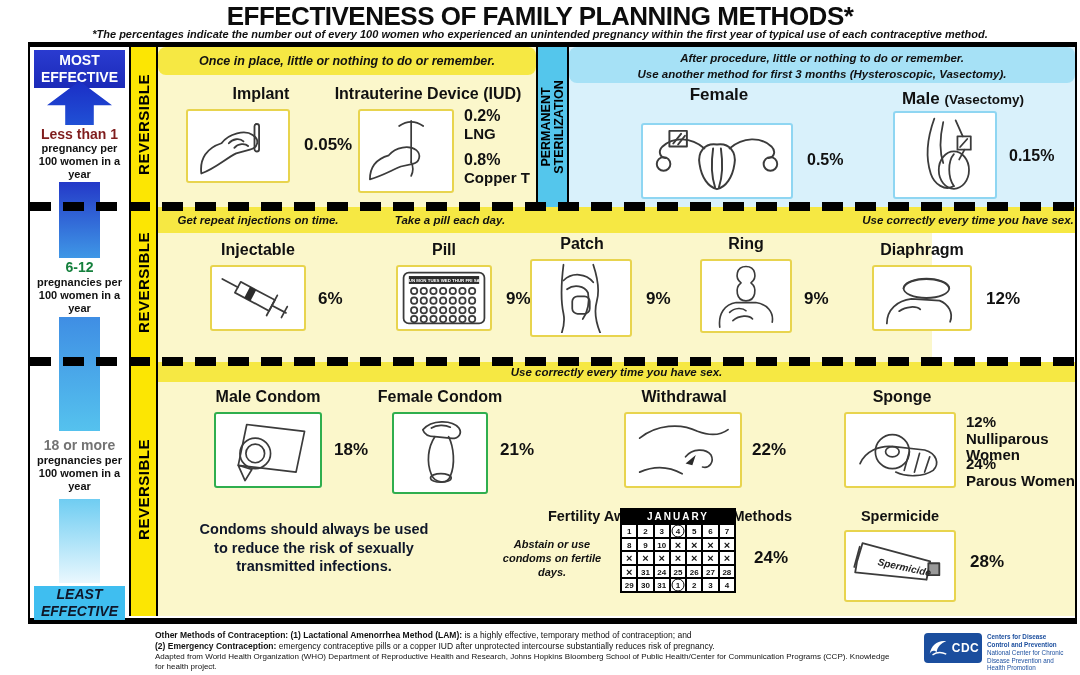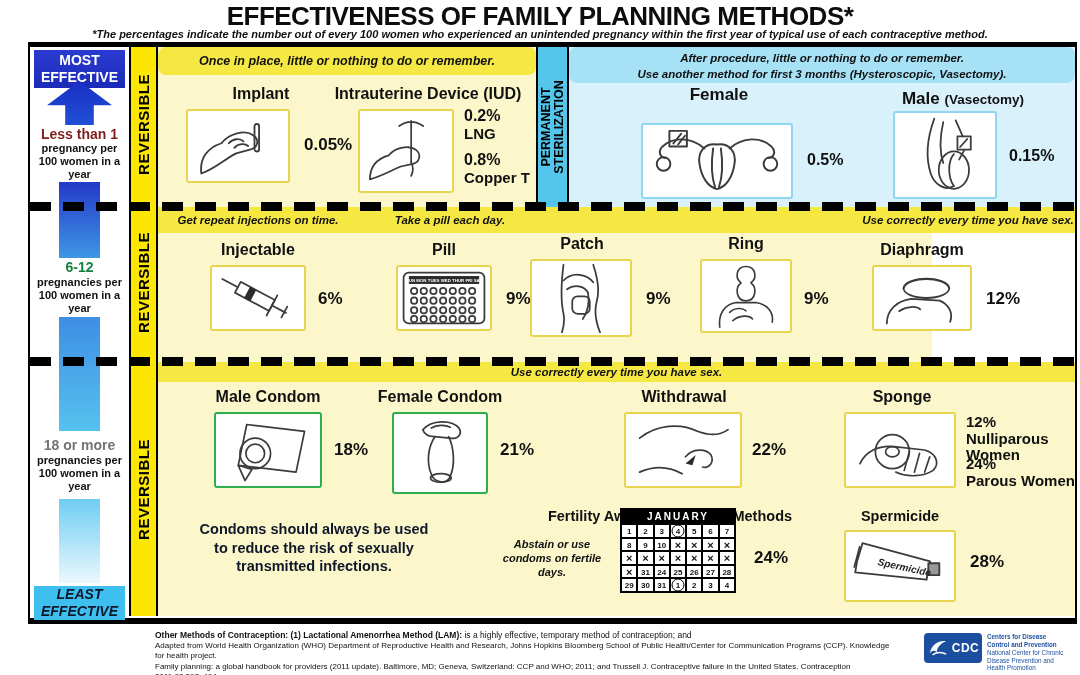--- a/index.html
+++ b/index.html
@@ -416,20 +416,21 @@
 
       </div>
 
       <div class="abs dashline" style="top:155px;"></div>
       <div class="abs dashline" style="top:310px;"></div>
     </div>
   </div>
 
   <div class="abs footer-text">
     <div class="ln12"><b>Other Methods of Contraception: (1) Lactational Amenorrhea Method (LAM):</b><span> is a highly effective, temporary method of contraception; and</span></div>
+    <div class="ln12"><b>(2) Emergency Contraception:</b><span> emergency contraceptive pills or a copper IUD after unprotected intercourse substantially reduces risk of pregnancy.</span></div>
     <div>Adapted from World Health Organization (WHO) Department of Reproductive Health and Research, Johns Hopkins Bloomberg School of Public Health/Center for Communication Programs (CCP). Knowledge for health project.</div>
     <div>Family planning: a global handbook for providers (2011 update). Baltimore, MD; Geneva, Switzerland: CCP and WHO; 2011; and Trussell J. Contraceptive failure in the United States. Contraception 2011;83:397–404.</div>
   </div>
 
   <div class="abs cdc-wrap">
     <div class="cdc-box">
       <svg width="22" height="22" viewBox="0 0 32 32">
         <path d="M4 24 C6 12 16 4 28 6 C20 9 15 14 14 22 C10 18 6 20 4 24Z" fill="#fff"></path>
         <path d="M8 26 C14 22 22 22 28 25" stroke="#fff" stroke-width="2" fill="none"></path>
       </svg>

